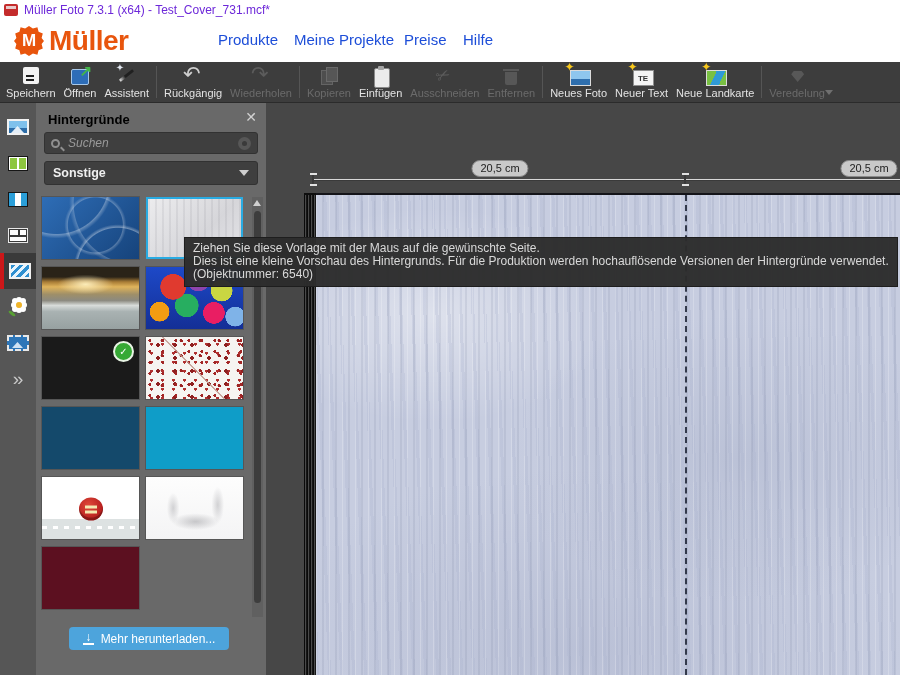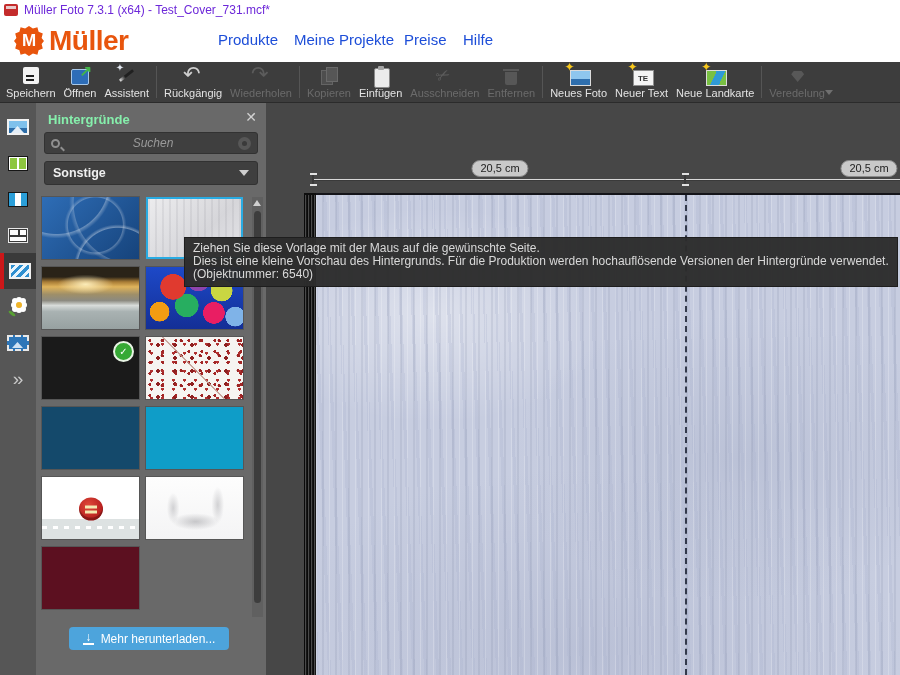--- a/index.html
+++ b/index.html
@@ -84,26 +84,26 @@
     box-shadow:-5px 0 0 0 #fff, 5px 0 0 0 #fff, 0 -5px 0 0 #fff, 0 5px 0 0 #fff,
       -4px -4px 0 0 #fff, 4px 4px 0 0 #fff, -4px 4px 0 0 #fff, 4px -4px 0 0 #fff; }
   .s-cliparts::after { content:""; position:absolute; left:0; bottom:1px; width:8px; height:3px; background:#58a033; border-radius:50%; transform:rotate(38deg); }
   .s-frames { width:22px; height:16px; border:2px dashed #e8e8e8; background:#2d76b8; }
   .s-frames::after { content:""; position:absolute; left:3px; bottom:1px; width:11px; height:6px; background:#cfe3f4; clip-path:polygon(0 100%,50% 0,100% 100%); }
   .s-expand { color:#c9c9c9; font-size:19px; line-height:16px; }
   .s-expand::before { content:"»"; }
 
   
   .panel { position:absolute; left:36px; top:103px; width:230px; bottom:0; background:#696969; }
-  .panel-title { position:absolute; left:12px; top:9px; font-size:13px; font-weight:bold; color:#86efac; }
+  .panel-title { position:absolute; left:12px; top:9px; font-size:13px; font-weight:bold; color:#000000; }
   .panel-close { position:absolute; right:9px; top:6px; font-size:14px; color:#d2d2d2; }
   .searchbox { position:absolute; left:8px; top:29px; width:214px; height:22px; background:#3f3f3f; border:1px solid #323232; border-radius:3px; display:flex; align-items:center; padding:0 6px; }
   .mag { width:9px; height:9px; border:2px solid #8f8f8f; border-radius:50%; position:relative; flex:none; }
   .mag::after { content:""; position:absolute; left:7px; top:7px; width:5px; height:2px; background:#8f8f8f; transform:rotate(45deg); }
-  .search-ph { font-size:12px; font-style:italic; color:#9a9a9a; margin-left:8px; flex:1;text-align:center; }
+  .search-ph { font-size:12px; font-style:italic; color:#9a9a9a; margin-left:8px; flex:1; }
   .search-clear { width:13px; height:13px; border-radius:50%; background:#575757; position:relative; flex:none; }
   .search-clear::after { content:""; position:absolute; left:4px; top:4px; width:5px; height:5px; background:#3a3a3a; border-radius:50%; }
   .dropdown { position:absolute; left:8px; top:58px; width:214px; height:24px; background:#3f3f3f; border:1px solid #323232; border-radius:3px; display:flex; align-items:center; padding:0 8px; }
   .dd-value { font-size:12.5px; color:#f0f0f0; flex:1;font-weight:bold; }
   .dd-chev { width:0; height:0; border-left:5px solid transparent; border-right:5px solid transparent; border-top:6px solid #cfcfcf; }
 
   .thumb-grid { position:absolute; left:6px; top:94px; display:grid; grid-template-columns:97px 97px; column-gap:7px; row-gap:8px; }
   .thumb { width:97px; height:62px; box-shadow:0 0 0 1px rgba(0,0,0,.18); position:relative; }
   .thumb.selected { border:2px solid #29abe2; box-shadow:none; }
 

